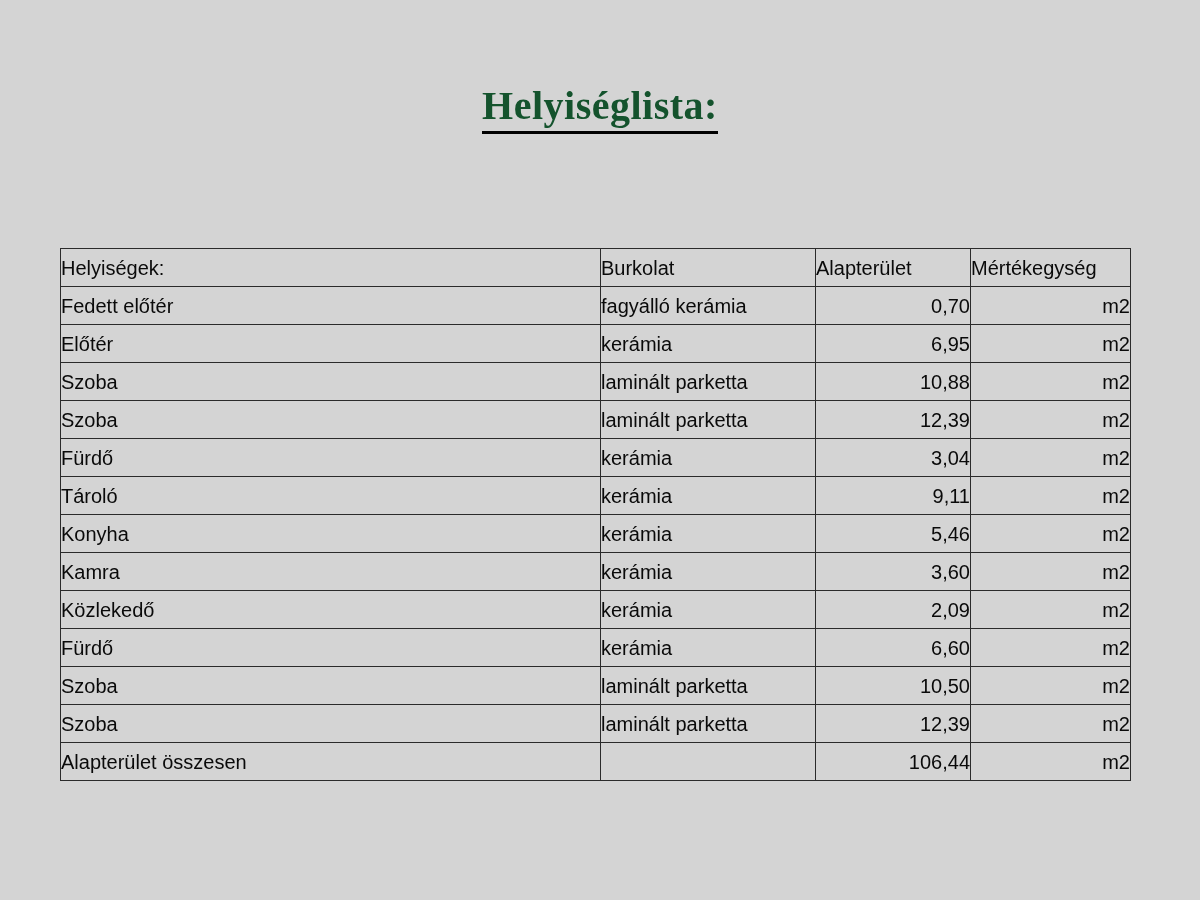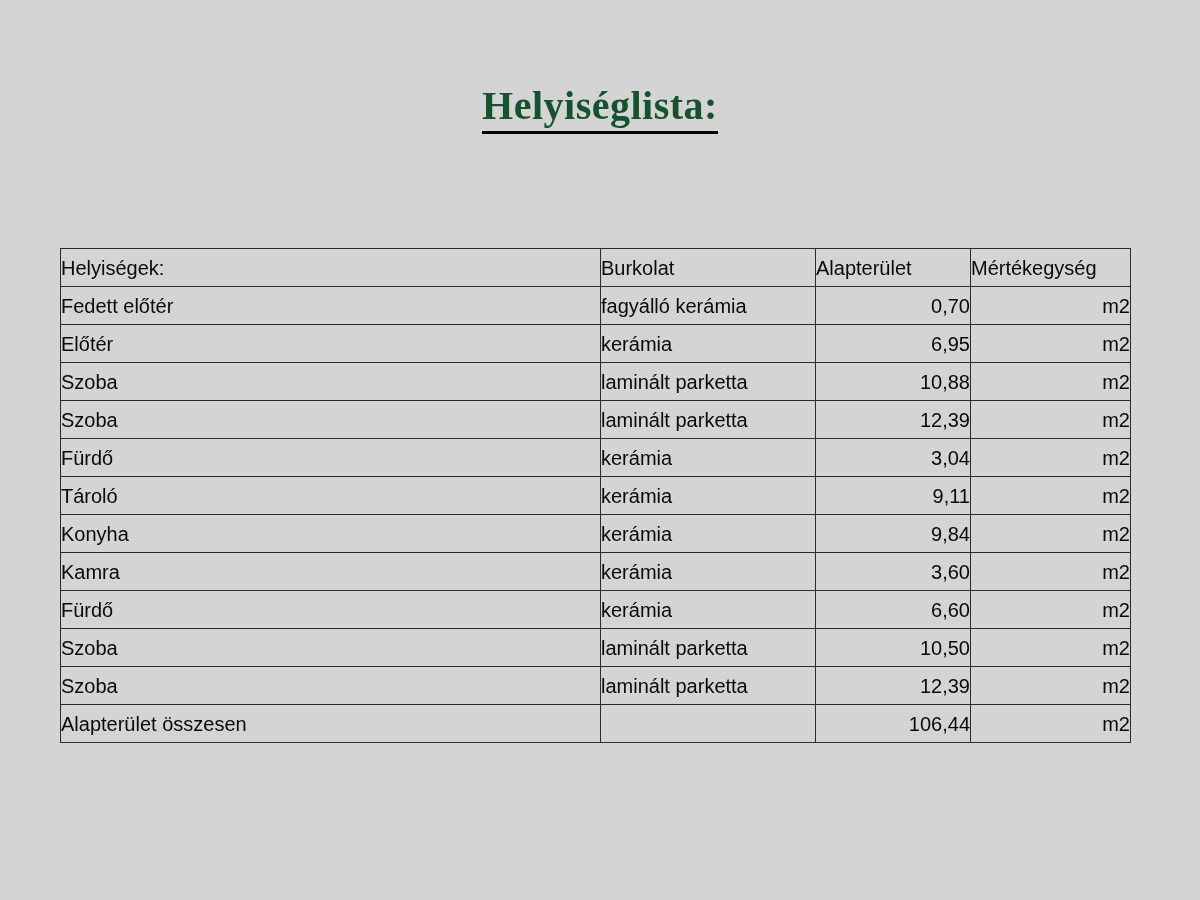--- a/index.html
+++ b/index.html
@@ -133,27 +133,33 @@
         </tr>
         <tr>
           <td class="room">Tároló</td>
           <td class="cover">kerámia</td>
           <td class="area">9,11</td>
           <td class="unit">m2</td>
         </tr>
         <tr>
           <td class="room">Konyha</td>
           <td class="cover">kerámia</td>
-          <td class="area">9,84</td>
+          <td class="area">5,46</td>
           <td class="unit">m2</td>
         </tr>
         <tr>
           <td class="room">Kamra</td>
           <td class="cover">kerámia</td>
           <td class="area">3,60</td>
+          <td class="unit">m2</td>
+        </tr>
+        <tr>
+          <td class="room">Közlekedő</td>
+          <td class="cover">kerámia</td>
+          <td class="area">2,09</td>
           <td class="unit">m2</td>
         </tr>
         <tr>
           <td class="room">Fürdő</td>
           <td class="cover">kerámia</td>
           <td class="area">6,60</td>
           <td class="unit">m2</td>
         </tr>
         <tr>
           <td class="room">Szoba</td>

